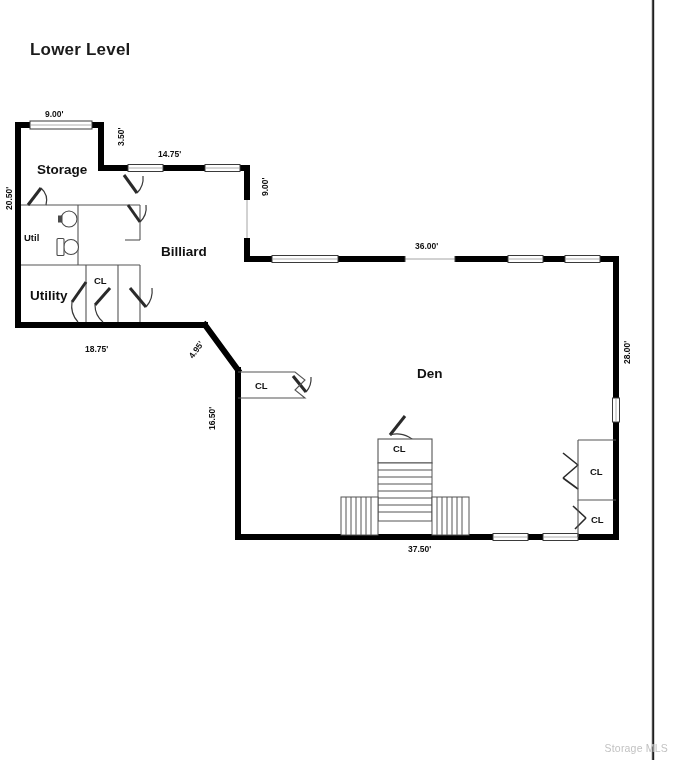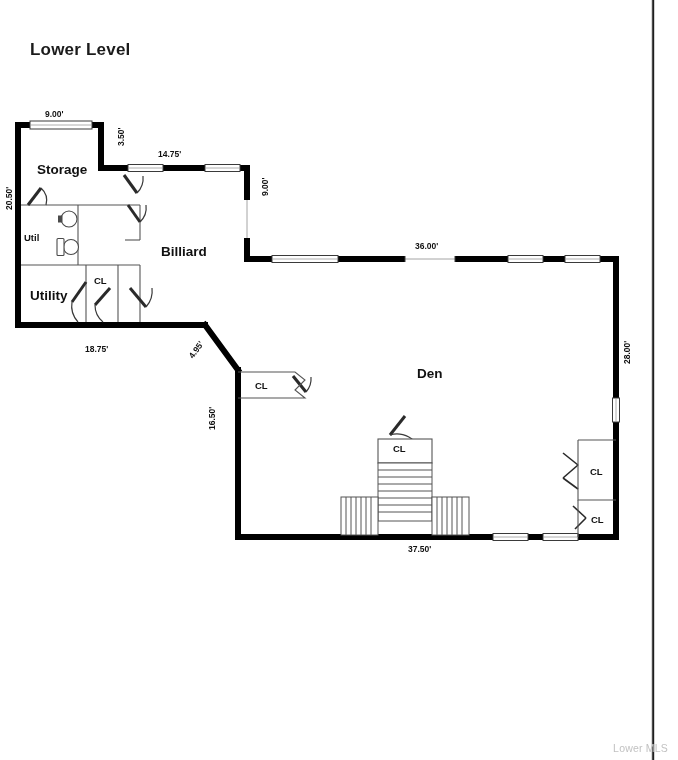--- a/index.html
+++ b/index.html
@@ -286,15 +286,15 @@
     <text class="dim-label" x="0" y="0" transform="translate(215,430) rotate(-90)">16.50'</text>
 
     <text class="dim-label" x="408" y="552" text-anchor="start">37.50'</text>
 
     <text class="dim-label" x="0" y="0" transform="translate(630,364) rotate(-90)">28.00'</text>
 
   </svg>
 
   <div id="page-edge"></div>
 
-  <div id="watermark">Lower MLS</div>
+  <div id="watermark">Storage MLS</div>
 
 </div>
 
 </body></html>

